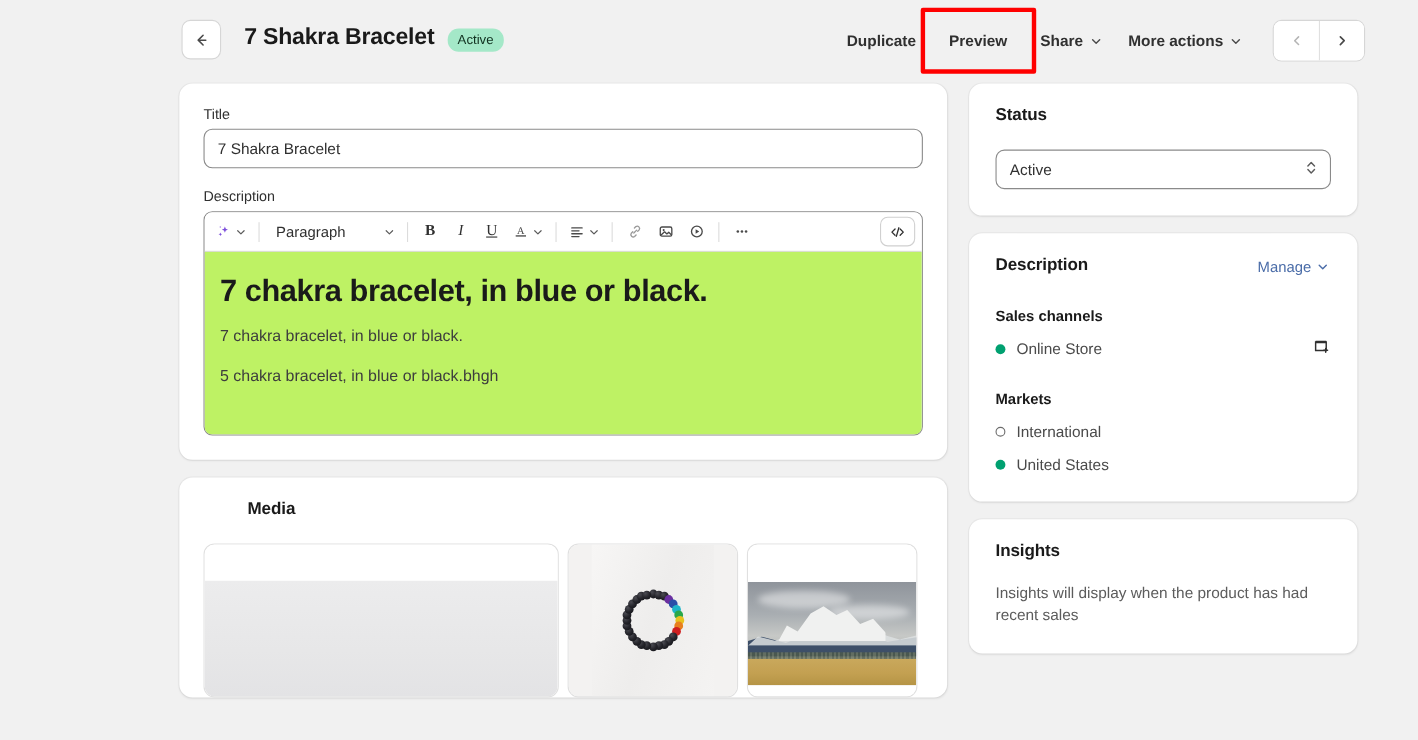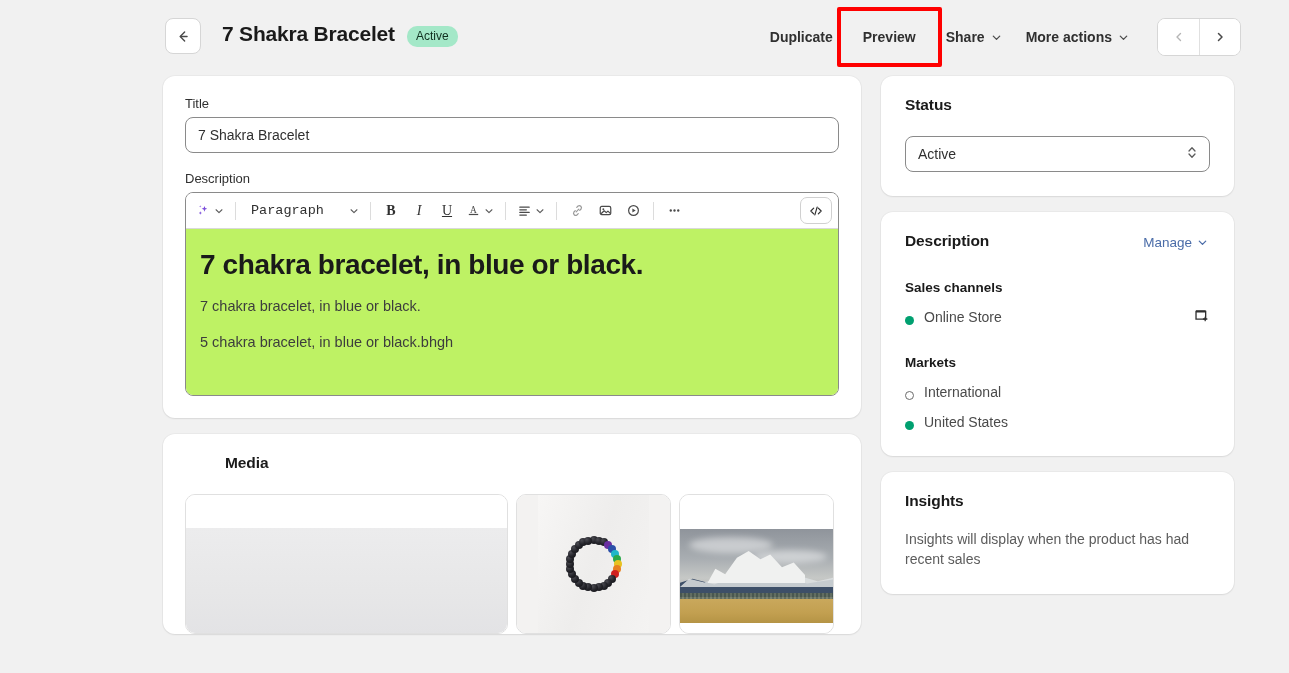--- a/index.html
+++ b/index.html
@@ -104,21 +104,21 @@
     background: none; border: none; cursor: pointer;
     height: 26px; min-width: 26px; border-radius: 5px;
     display: flex; align-items: center; justify-content: center; gap: 3px;
     color: #4a4a4a; font-family: inherit; font-size: 13px; padding: 0 4px;
   }
   .tb-sep { width: 1px; height: 18px; background: #dcdcdc; margin: 0 5px; }
   .tb-select {
     display: flex; align-items: center; justify-content: space-between;
     min-width: 120px; height: 26px; padding: 0 4px 0 8px;
     font-size: 13.5px; color: #303030; cursor: pointer;
-    background: none; border: none; font-family: Liberation Mono, monospace; border-radius: 5px;
+    background: none; border: none; font-family: Liberation Sans, sans-serif; border-radius: 5px;
   }
   .tb-code {
     margin-left: auto; width: 32px; height: 27px;
     border: 1px solid #d0d0d0; border-radius: 7px; background: #fff;
     display: flex; align-items: center; justify-content: center; cursor: pointer;
     color: #303030; font-size: 12px;
   }
   .editor-body {
     padding: 14px 14px 22px; min-height: 166px; background: #bef264;
   }
@@ -225,21 +225,21 @@
   }
   .manage-link {
     background: none; border: none; cursor: pointer; font-family: inherit;
     font-size: 13.5px; color: #4a6ca8; display: flex; align-items: center; gap: 5px;
     padding: 2px 2px; margin-top: 1px;
   }
   .sub-head {
     font-size: 13.5px; font-weight: 700; color: #1a1a1a; margin-top: 30px;
   }
   .chan-row {
-    display: flex; align-items: flex-end; margin-top: 14px; position: relative;
+    display: flex; align-items: center; margin-top: 14px; position: relative;
   }
   .dot-filled {
     width: 9px; height: 9px; border-radius: 50%; background: #00a070;
     margin-right: 10px; flex: none;
   }
   .dot-hollow {
     width: 9px; height: 9px; border-radius: 50%;
     border: 1.6px solid #6b6b6b; background: transparent;
     margin-right: 10px; flex: none;
   }

